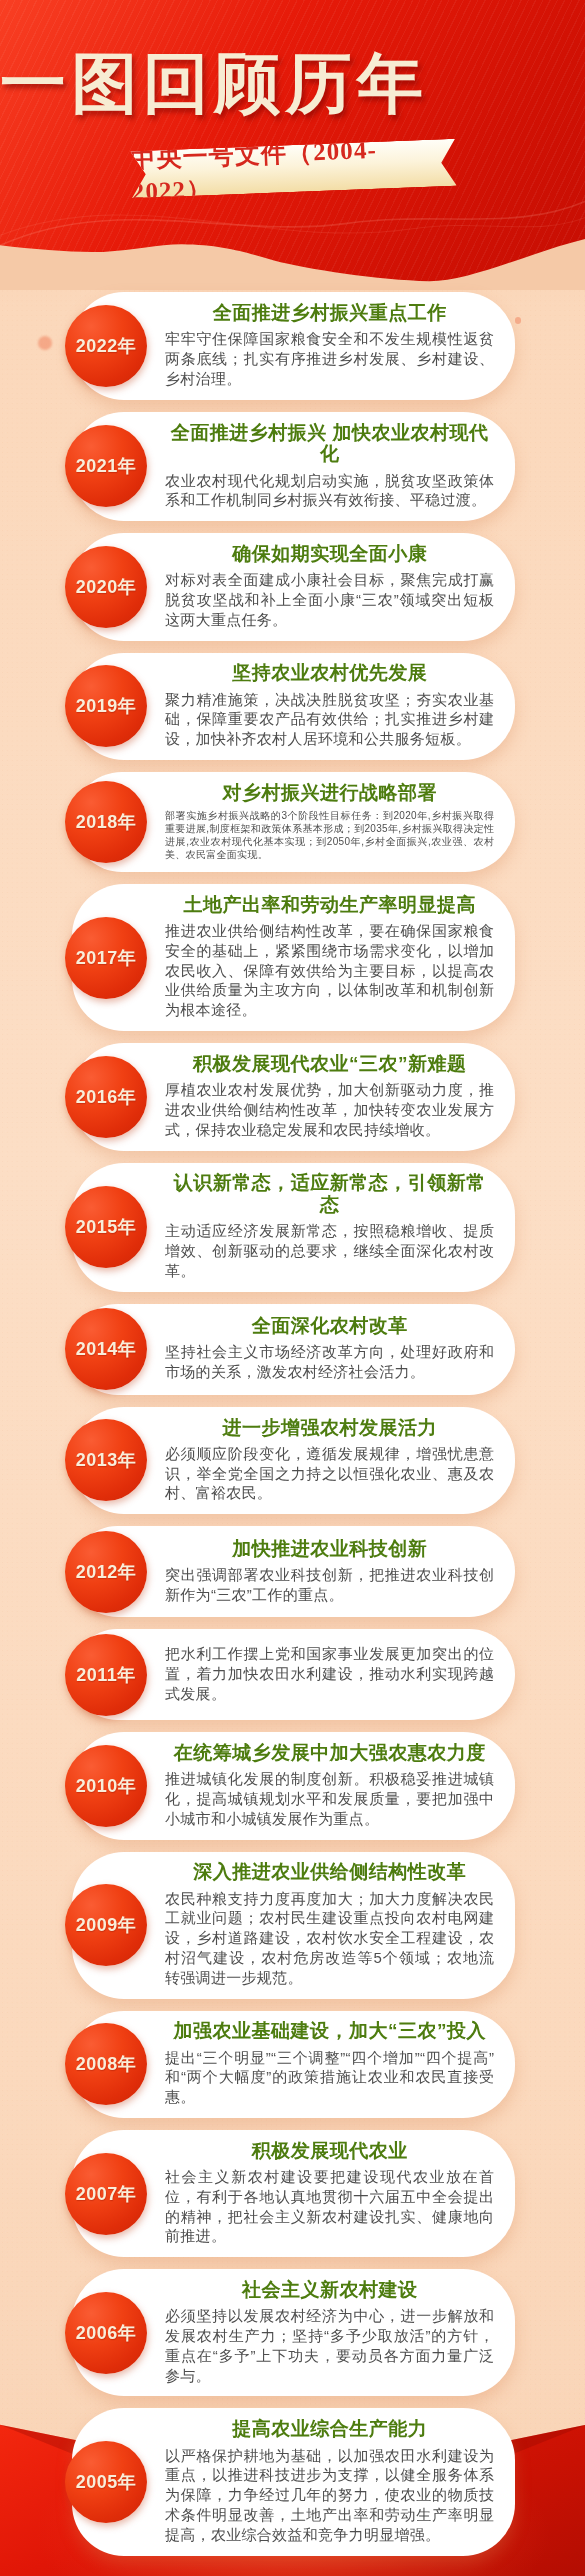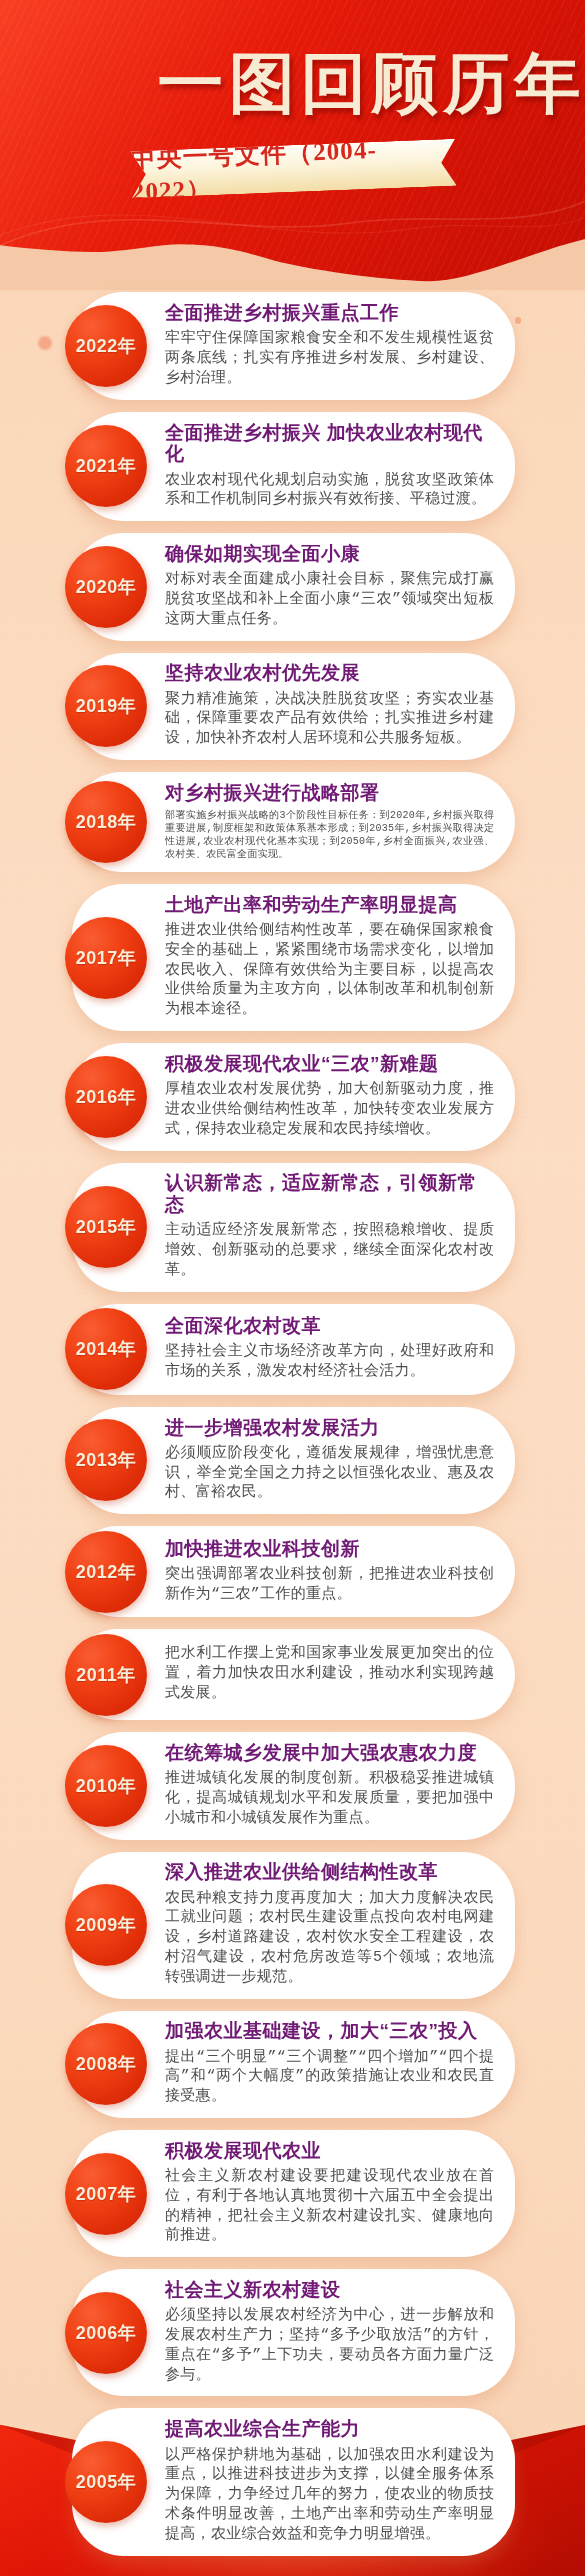--- a/index.html
+++ b/index.html
@@ -21,21 +21,21 @@
   .header{
     position:relative;width:100%;height:289px;z-index:1;
     background:linear-gradient(128deg,#f93f23 0%,#e61a09 38%,#d11104 75%,#c60e03 100%);
   }
   .header .streaks{
     position:absolute;inset:0;
     background:repeating-linear-gradient(116deg,rgba(255,255,255,.05) 0 1.1px,transparent 1.1px 6.5px);
     mix-blend-mode:screen;
   }
   .page-title{
-    position:relative;text-align:right;padding-top:39px;
+    position:relative;text-align:left;padding-top:39px;
     font-family:"Liberation Serif","DejaVu Serif",serif;
     font-size:66px;font-weight:900;letter-spacing:5.4px;color:#f7ecd3;
     text-shadow:2.7px 3.8px 5.4px rgba(110,0,0,.5);
   }
   .ribbon{
     position:relative;width:325px;height:47px;margin:16.3px auto 0;
     background:linear-gradient(180deg,#fffef8 0%,#fcf3da 45%,#f3dda6 100%);
     clip-path:polygon(0 0,100% 0,95.5% 50%,100% 100%,0 100%,4.5% 50%);
     transform:rotate(-2.2deg);
     display:flex;align-items:center;justify-content:center;
@@ -70,26 +70,26 @@
     width:82px;height:82px;border-radius:50%;
     background:radial-gradient(circle at 32% 26%,#fa5c33 0%,#f04013 38%,#e02d09 70%,#cc2405 100%);
     display:flex;align-items:center;justify-content:center;
     box-shadow:1.1px 3.3px 7.6px rgba(190,60,20,.35);
   }
   .year-badge span{
     color:#f9eeda;font-size:18px;font-weight:700;letter-spacing:0.5px;
     text-shadow:0.5px 1.1px 1.1px rgba(150,20,0,.4);
   }
   .card h2{
-    margin:0 0 5.4px 0;font-size:19px;line-height:1.15;color:#701a75;
-    font-weight:800;letter-spacing:0.5px;
+    margin:0 0 5.4px 0;font-size:19px;line-height:1.15;color:#4d7c0f;
+    font-weight:800;letter-spacing:0.5px;text-align:center;
   }
   .card p{
     margin:0;font-size:15px;line-height:1.32;color:#4e4e4e;
-    text-align:justify;letter-spacing:0.3px;font-family:Liberation Mono, monospace;
+    text-align:justify;letter-spacing:0.3px;
   }
   .card.dense p{font-size:10px;line-height:1.3;}
 
   
   .footer{
     position:absolute;left:0;bottom:0;width:100%;height:168px;z-index:1;
     background:linear-gradient(155deg,#f5290f 0%,#e01607 40%,#c91103 72%,#b30d02 100%);
     clip-path:polygon(0% 10%,24% 27%,50% 1%,76% 27%,100% 10%,100% 100%,0% 100%);
   }
   .footer .flap-shadow{

